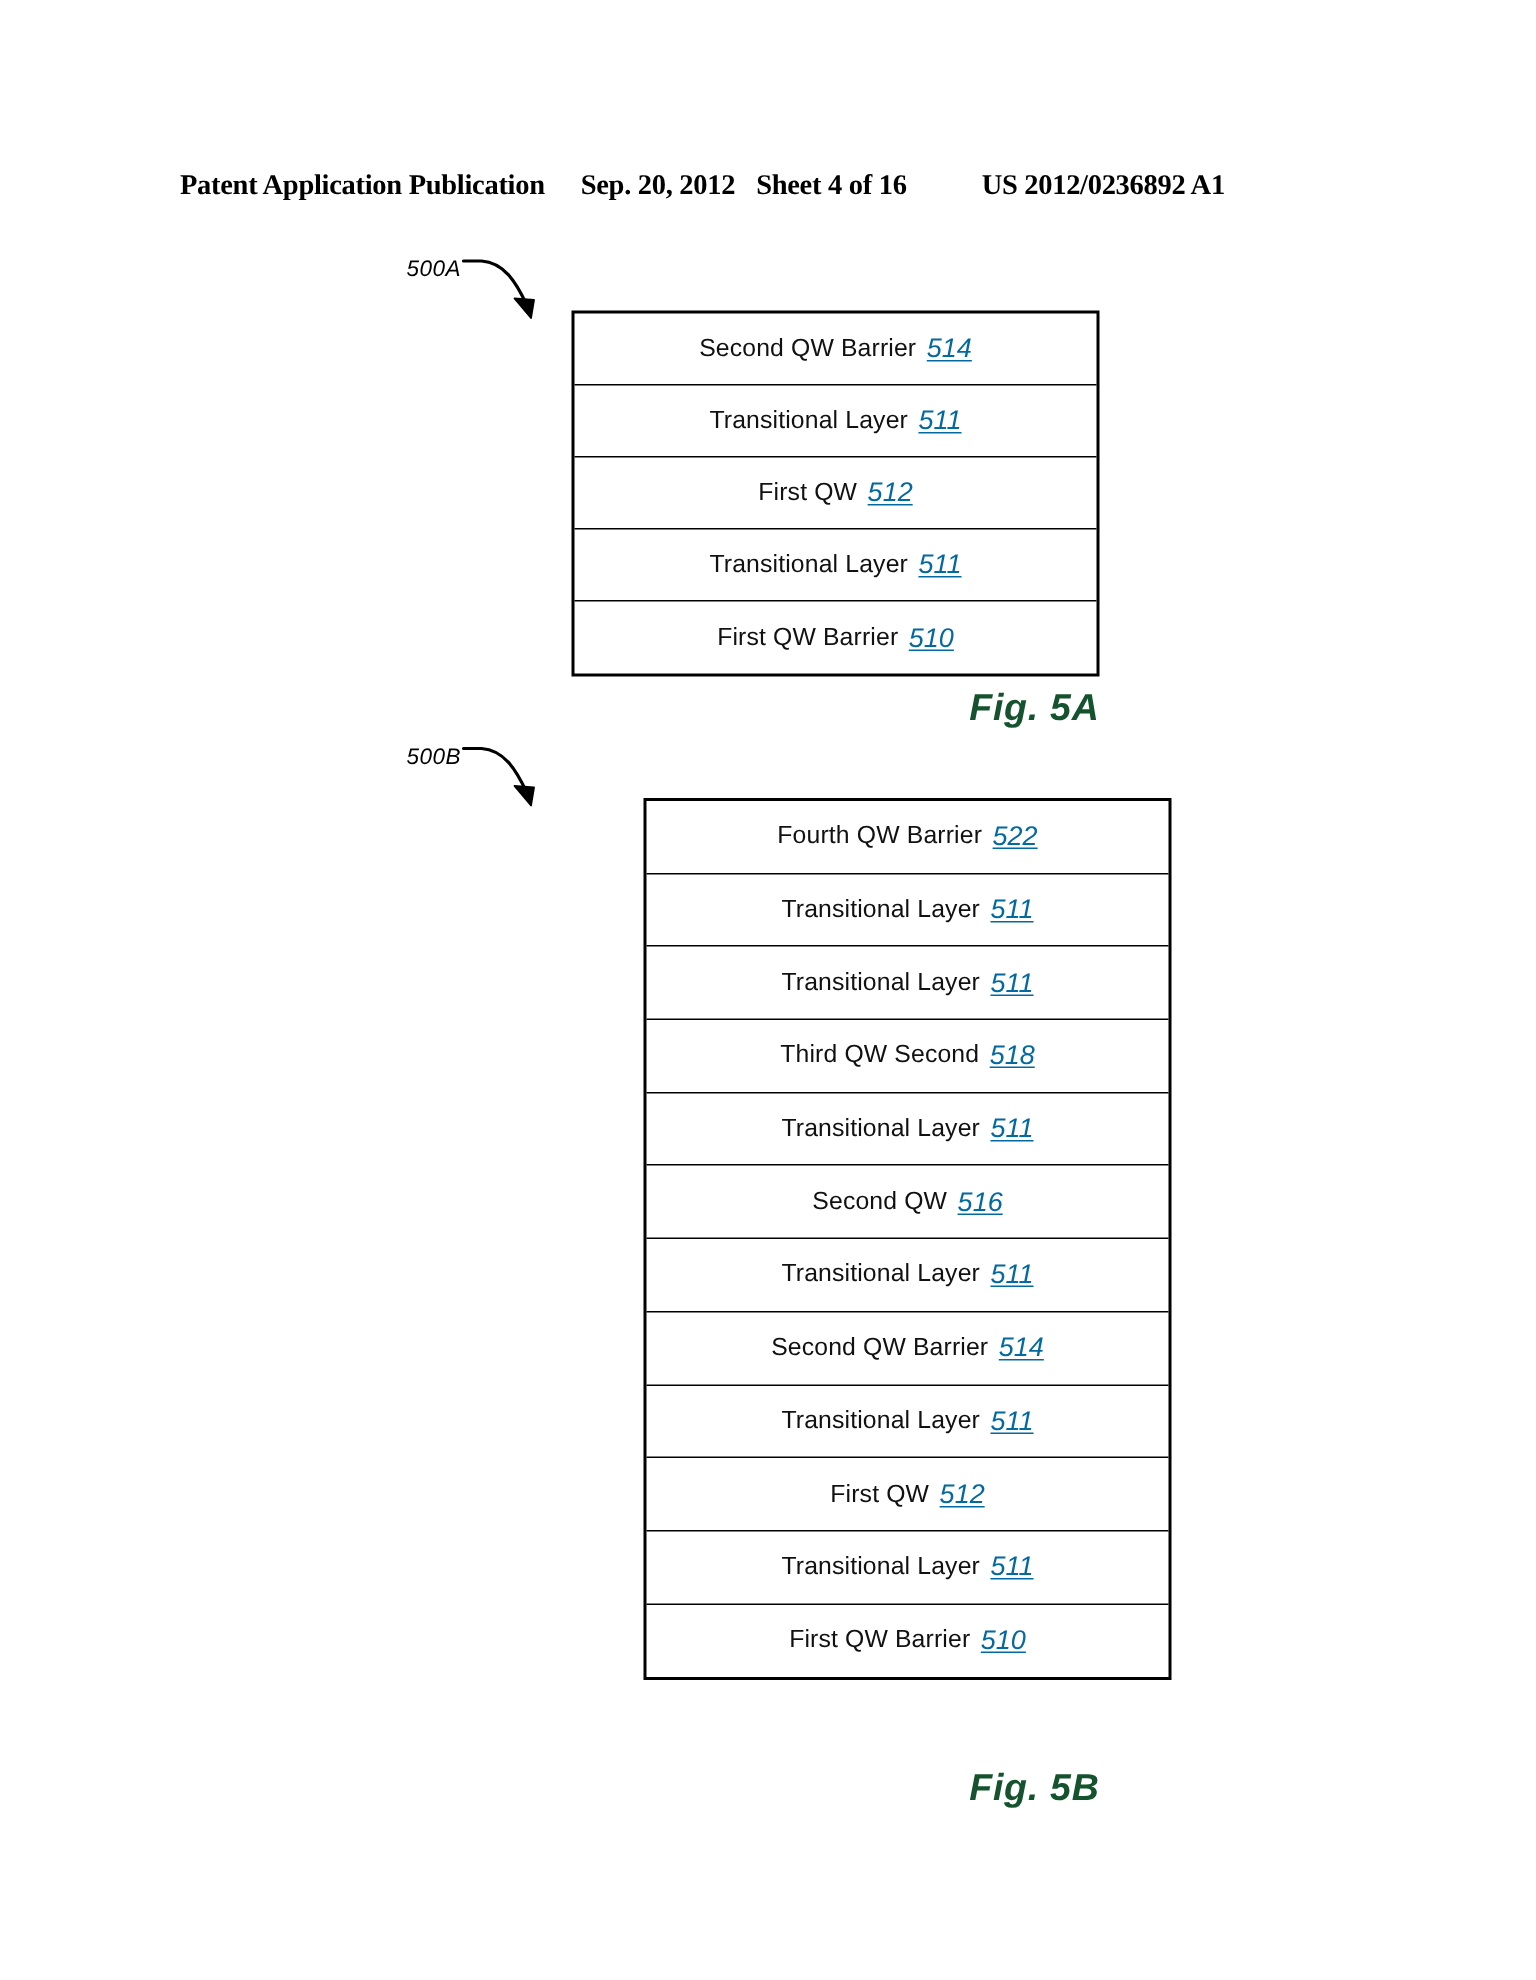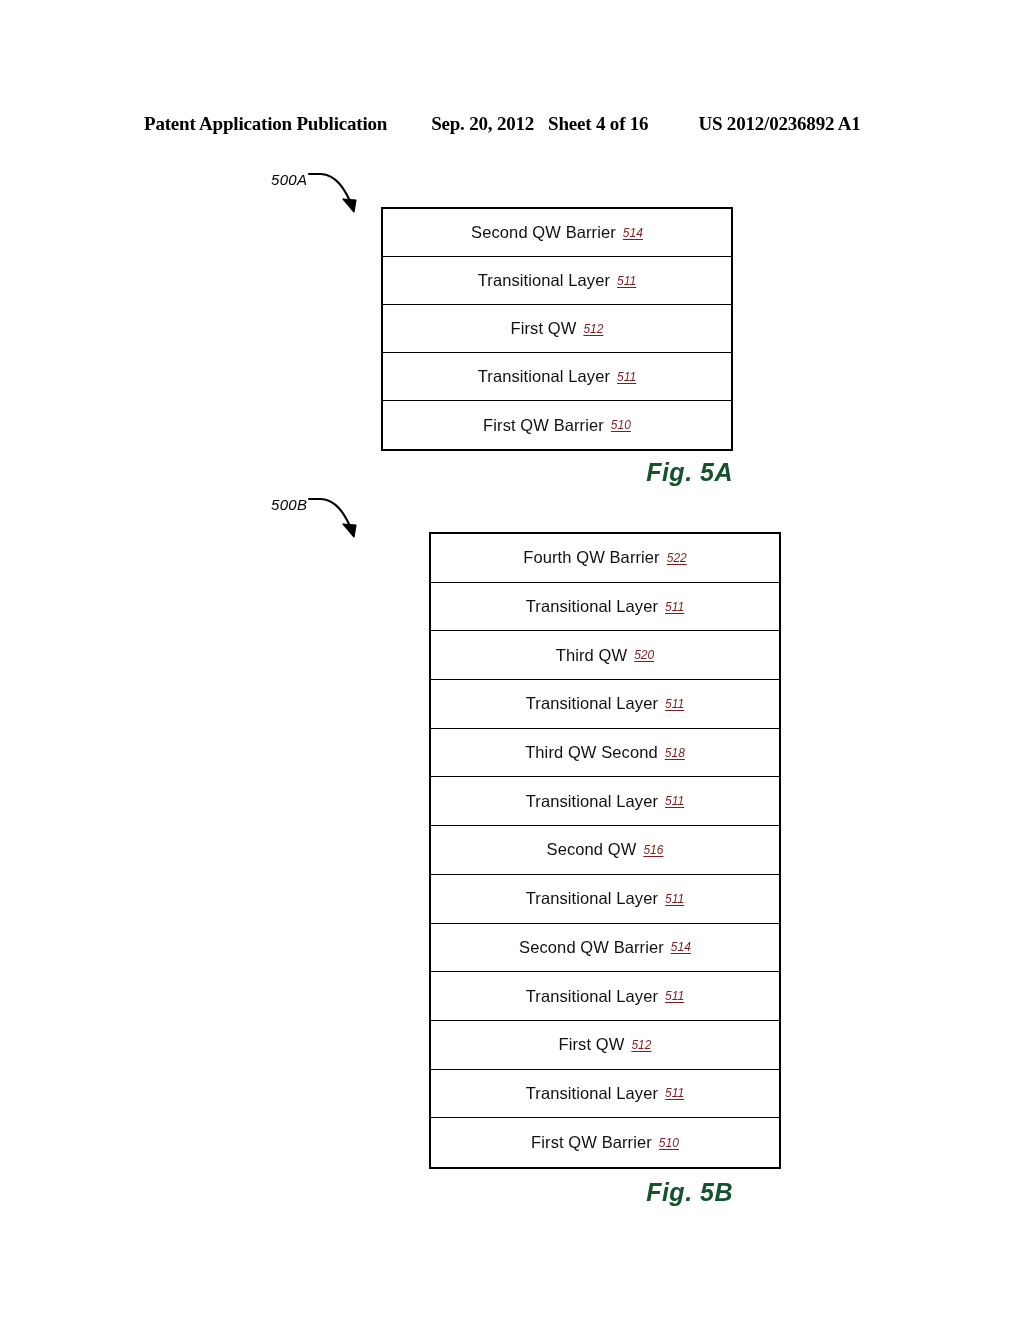--- a/index.html
+++ b/index.html
@@ -14,33 +14,33 @@
     position: relative;
     overflow: hidden;
     font-family: "Liberation Sans", sans-serif;
     color: #000000;
   }
 
   
   .sheet-header {
     position: absolute;
     top: 88px;
-    left: 144px;
+    left: 120px;
     width: 768px;
     height: 24px;
     display: flex;
     align-items: baseline;
     font-family: "Liberation Serif", serif;
     font-weight: bold;
     font-size: 19px;
     letter-spacing: -0.2px;
     white-space: nowrap;
   }
   .hdr-pub   { }
-  .hdr-date  { margin-left: 44px; }
+  .hdr-date  { margin-left: 24px; }
   .hdr-sheet { margin-left: 14px; margin-top: 25px; }
   .hdr-num   { margin-left: 50px; }
 
   
   .figure { position: absolute; }
 
   #figure-5a { left: 0; top: 0; width: 1024px; }
   #figure-5b { left: 0; top: 0; width: 1024px; }
 
   
@@ -70,26 +70,26 @@
   #stack-5b .layer-row { height: 52.9px; }
 
   .layer-label {
     font-family: "Liberation Sans", sans-serif;
     font-size: 16.5px;
     letter-spacing: 0.1px;
     color: #111;
   }
   .layer-ref {
     font-family: "Liberation Sans", sans-serif;
-    font-size: 12px;
+    font-size: 18px;
     font-style: italic;
     text-decoration: underline;
     text-underline-offset: 2px;
     margin-left: 7px;
-    color: #7f1d1d;
+    color: #0369a1;
   }
 
   
   .callout { position: absolute; }
   .callout-text {
     position: absolute;
     font-family: "Liberation Sans", sans-serif;
     font-style: italic;
     font-size: 15px;
     letter-spacing: 0.3px;
@@ -182,24 +182,20 @@
   <div class="stack" id="stack-5b" style="top: 532px;">
     <div class="layer-row" style="height: 48.6923px;">
       <span class="layer-label">Fourth QW Barrier</span>
       <span class="layer-ref">522</span>
     </div>
     <div class="layer-row" style="height: 48.6923px;">
       <span class="layer-label">Transitional Layer</span>
       <span class="layer-ref">511</span>
     </div>
     <div class="layer-row" style="height: 48.6923px;">
-      <span class="layer-label">Third QW</span>
-      <span class="layer-ref">520</span>
-    </div>
-    <div class="layer-row" style="height: 48.6923px;">
       <span class="layer-label">Transitional Layer</span>
       <span class="layer-ref">511</span>
     </div>
     <div class="layer-row" style="height: 48.6923px;">
       <span class="layer-label">Third QW Second</span>
       <span class="layer-ref">518</span>
     </div>
     <div class="layer-row" style="height: 48.6923px;">
       <span class="layer-label">Transitional Layer</span>
       <span class="layer-ref">511</span>

